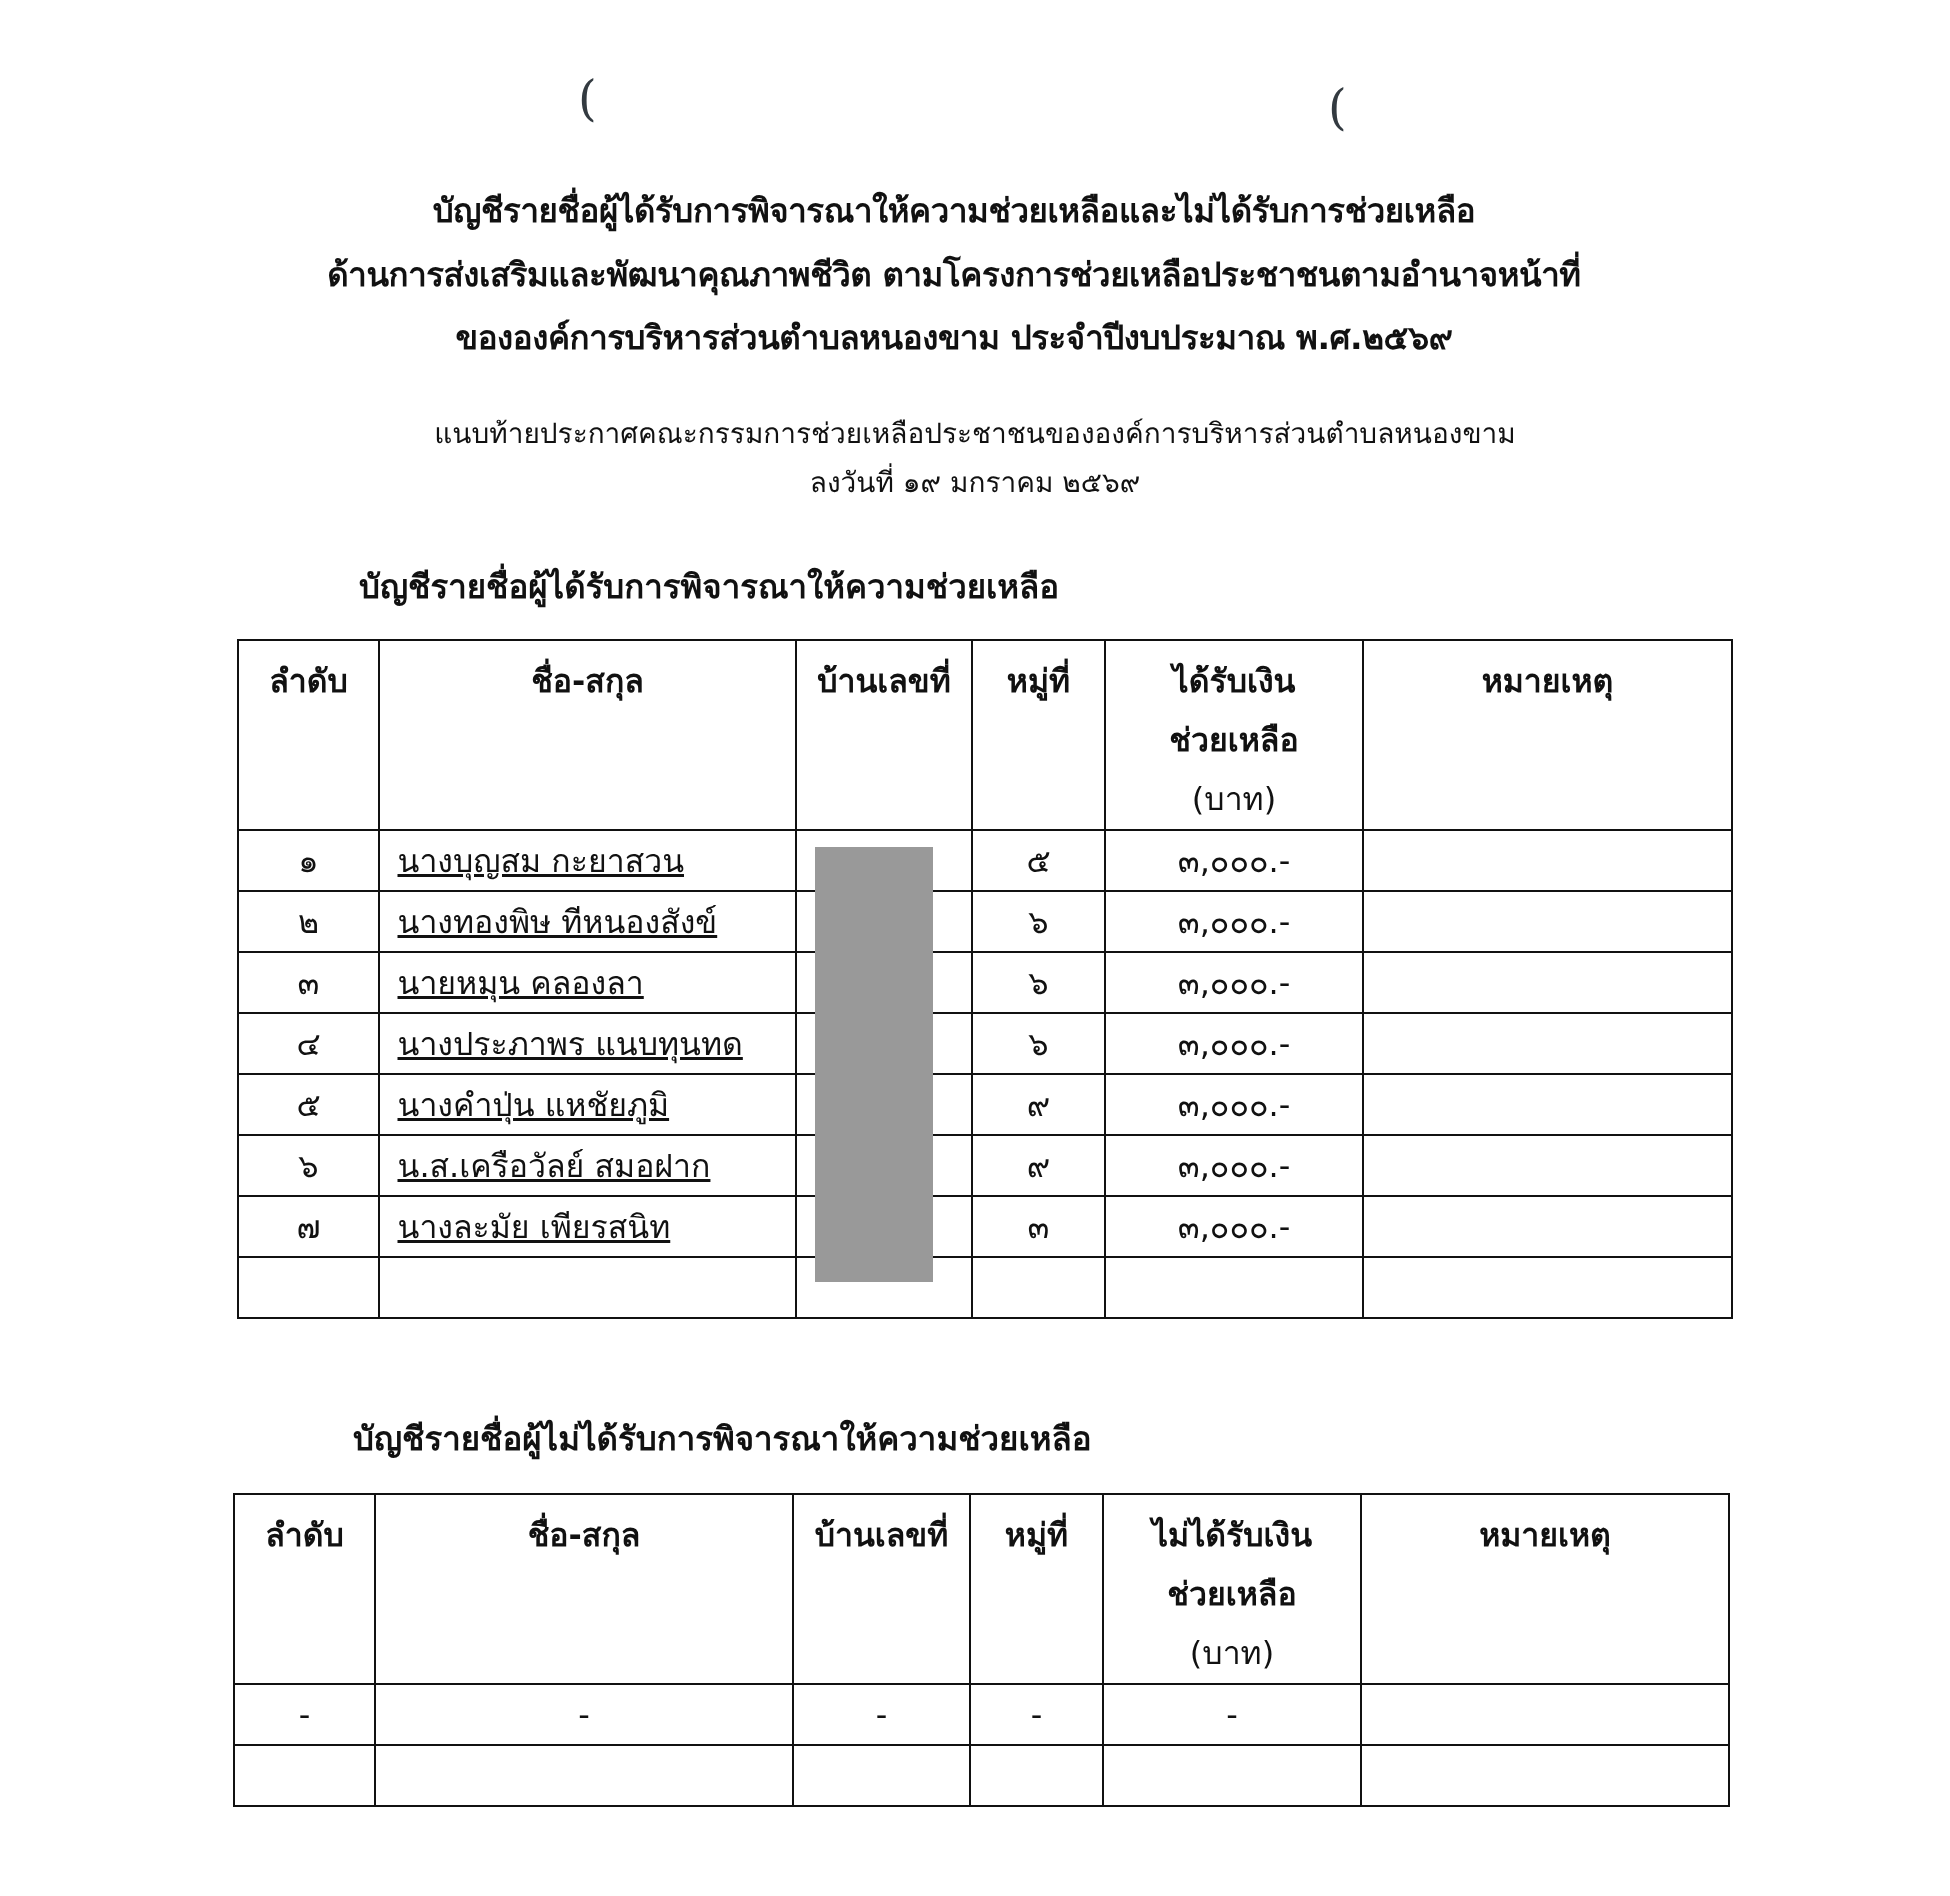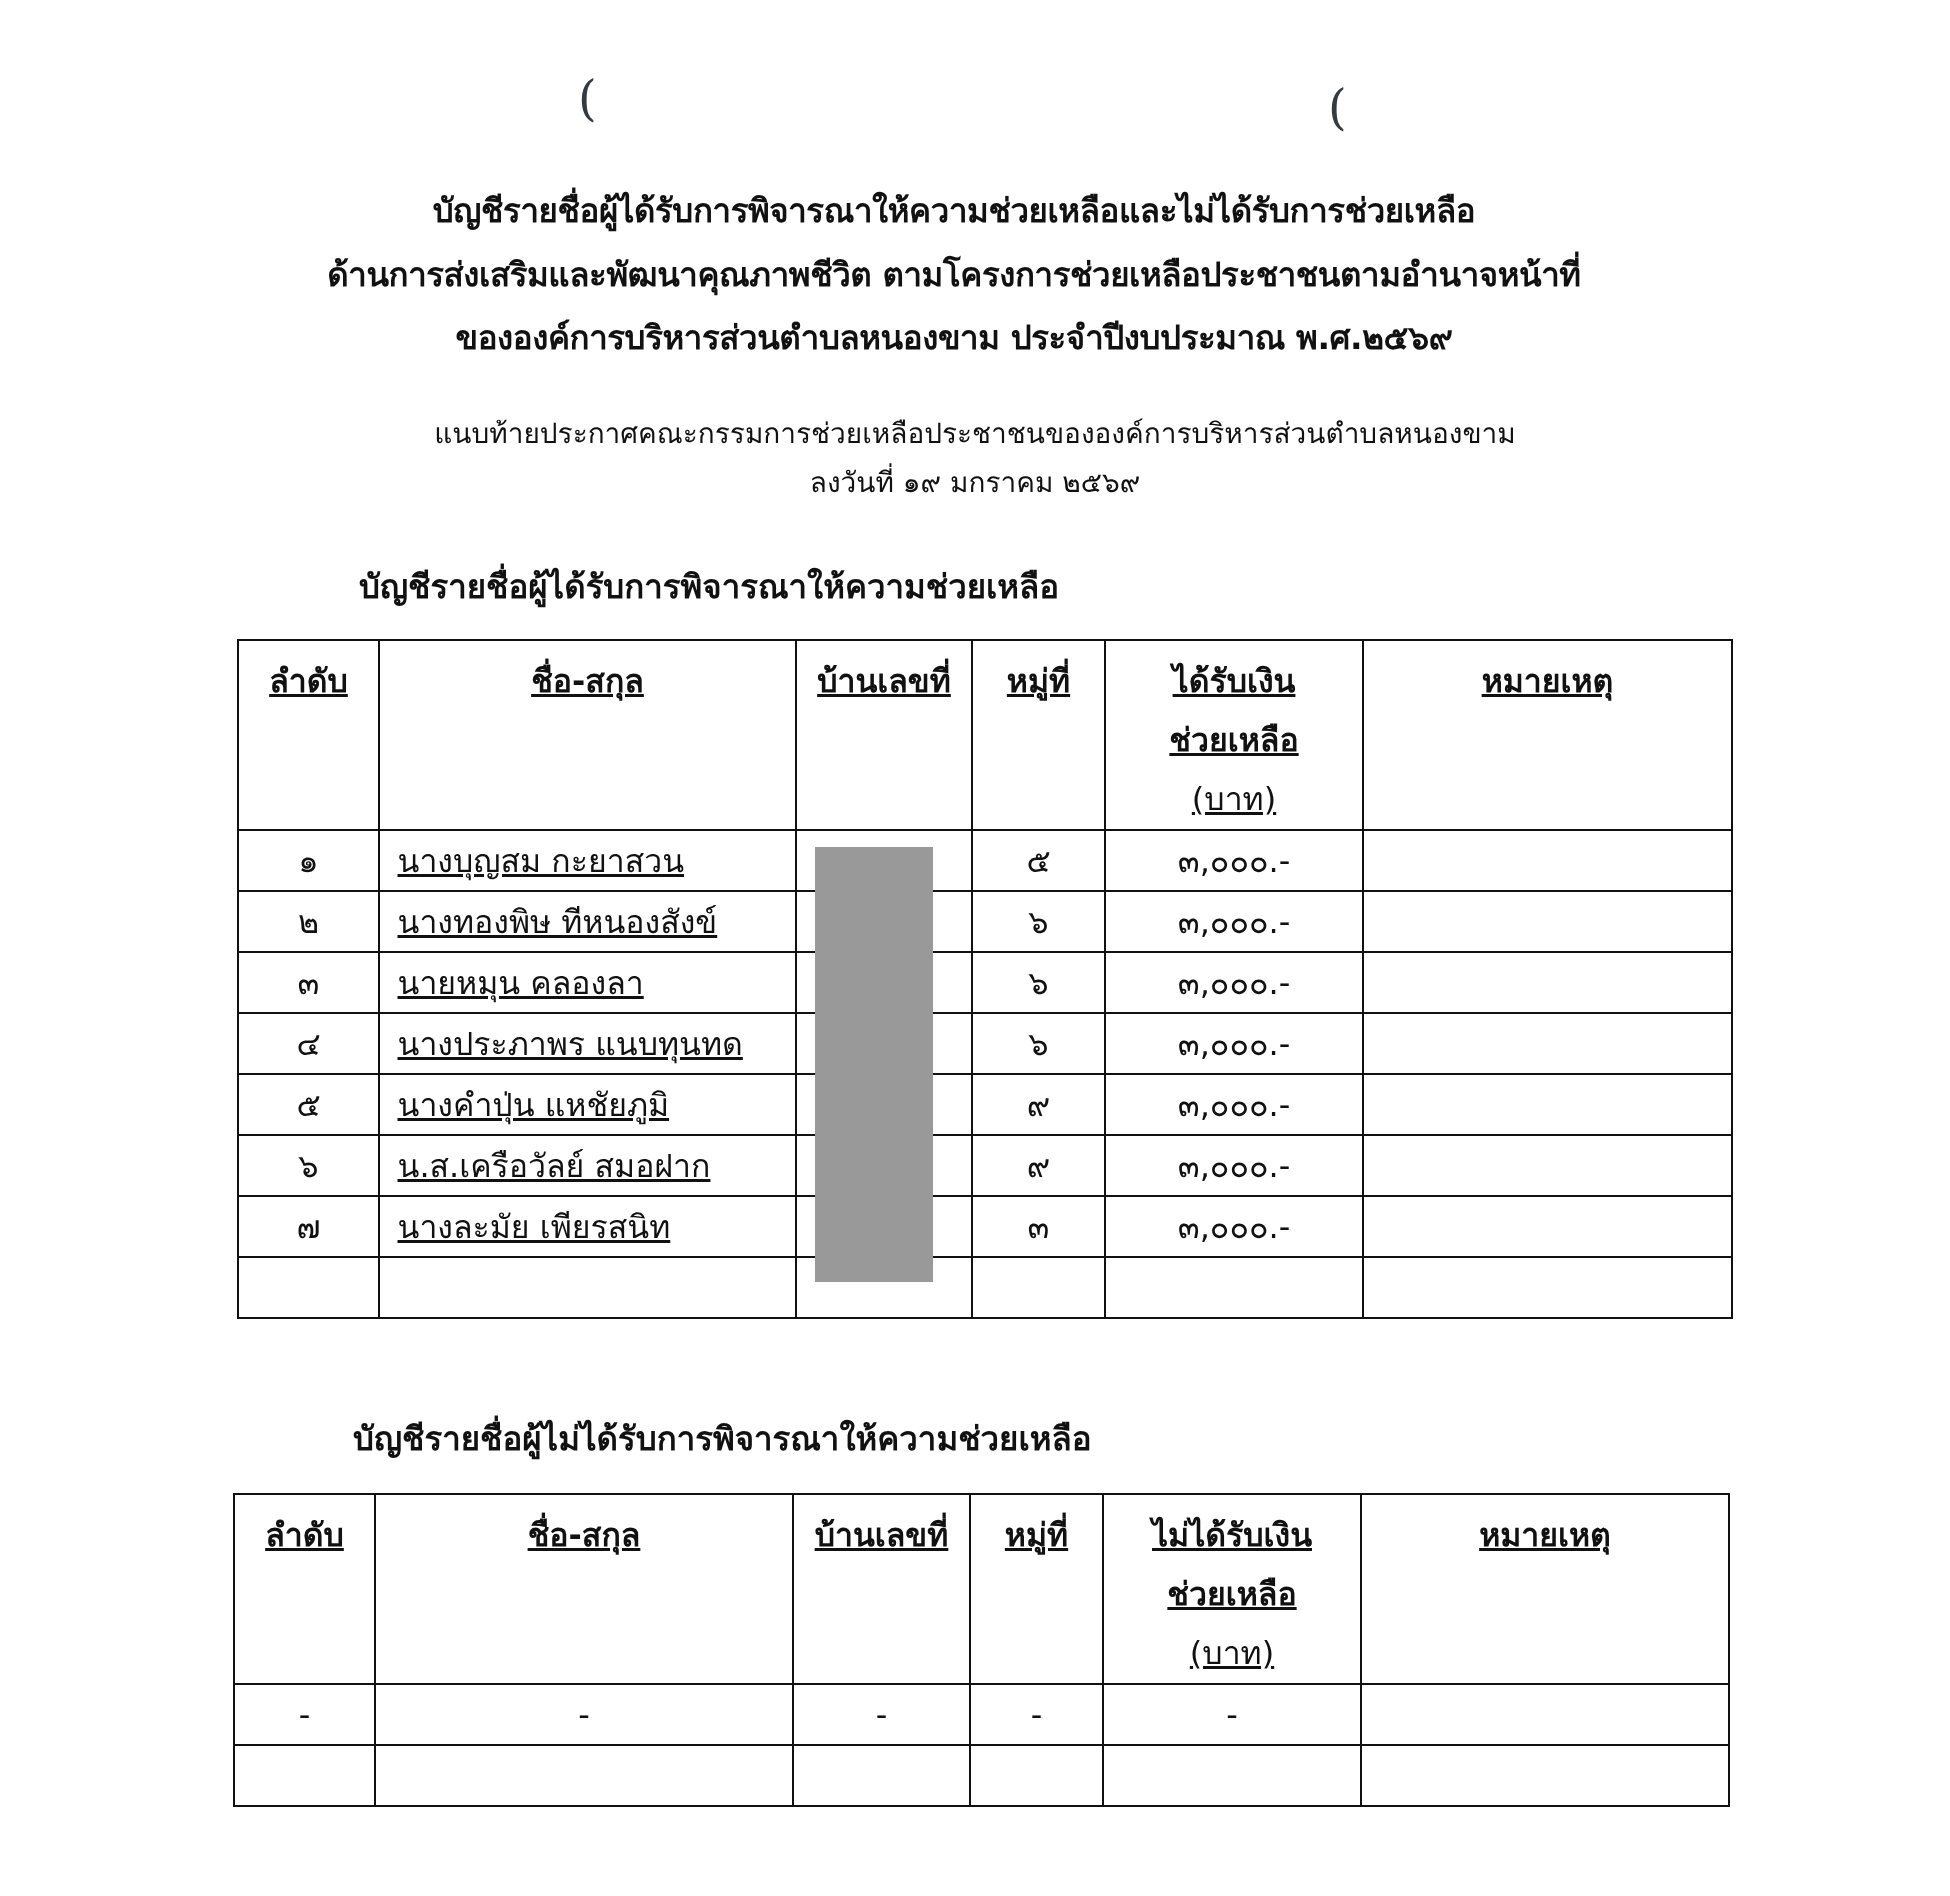--- a/index.html
+++ b/index.html
@@ -4,21 +4,21 @@
 <style>
   html, body { margin: 0; padding: 0; background: #ffffff; }
   body { width: 1950px; height: 1896px; position: relative; overflow: hidden;
          font-family: "DejaVu Sans", "Liberation Sans", sans-serif; color: #111; }
   .paren { position: absolute; font-family: "DejaVu Serif", serif; font-size: 48px; color: #333a40; font-weight: 300; }
   .title-line { position: absolute; left: 0; width: 1908px; text-align: center; font-weight: bold; font-size: 33px; letter-spacing: -0.4px; }
   .sub-line { position: absolute; left: 0; width: 1950px; text-align: center; font-size: 28px; }
   .section-title { position: absolute; font-weight: bold; font-size: 33px; }
   table.doc { position: absolute; border-collapse: collapse; table-layout: fixed; }
   table.doc td, table.doc th { border: 2.4px solid #111; padding: 0; font-size: 32px; }
-  table.doc th { font-weight: bold; vertical-align: top; text-align: center; padding-top: 11px; line-height: 59px; text-decoration: underline; }
+  table.doc th { font-weight: bold; vertical-align: top; text-align: center; padding-top: 11px; line-height: 59px; }
   table.doc td { height: 59px; vertical-align: middle; }
   td.c { text-align: center; }
   td.name { padding-left: 17.5px !important; text-decoration: underline; }
   .redact-cell { position: relative; }
   .redact { position: absolute; background: #999999; }
 </style>
 </head>
 <body>
 
 <span class="paren" style="left:578px; top:70px;">(</span>

